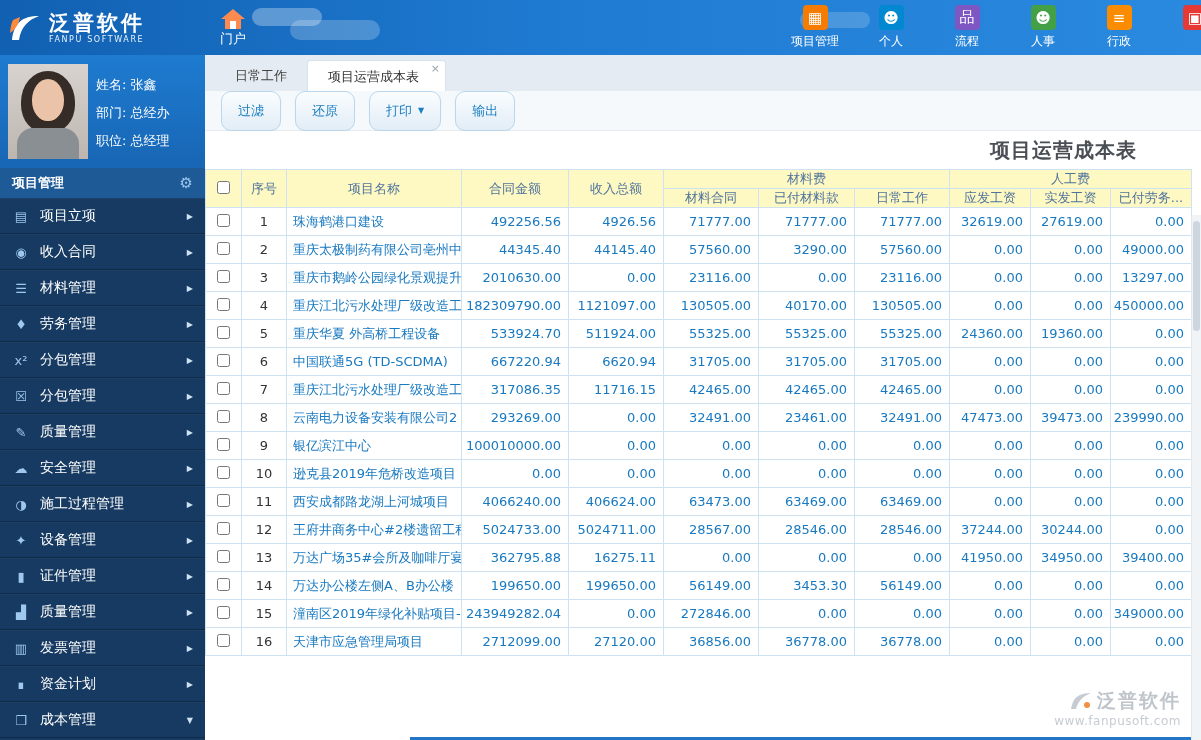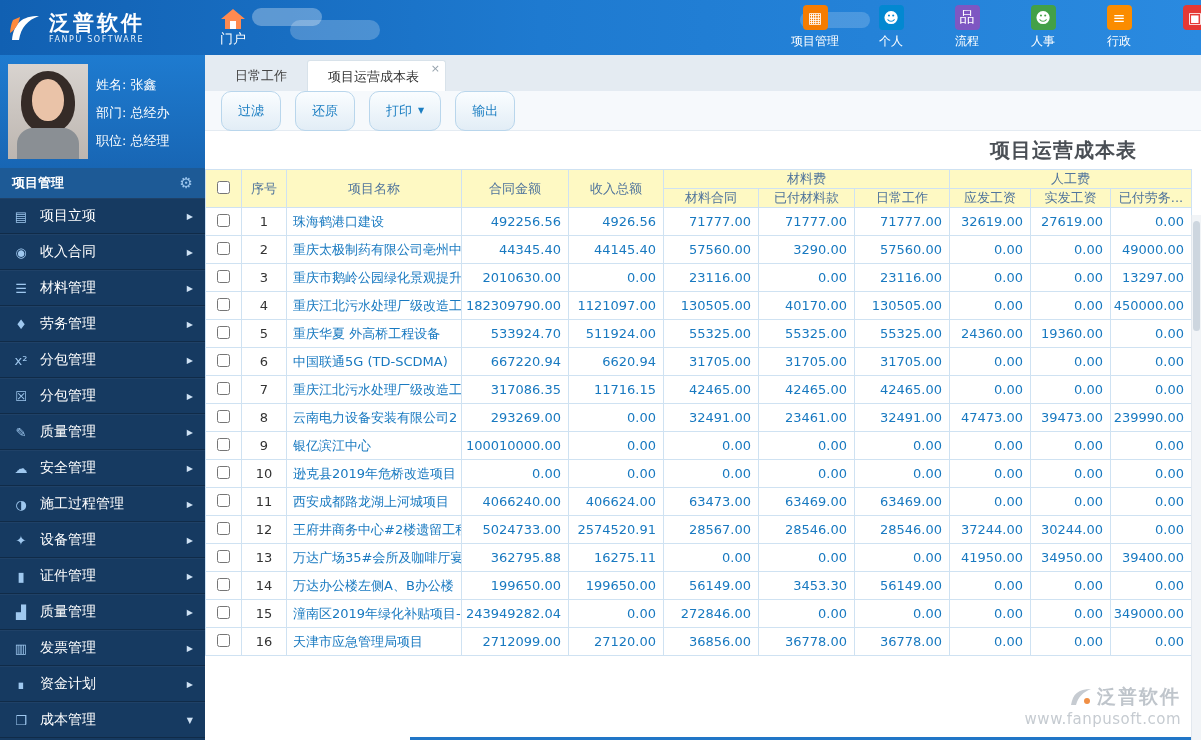--- a/index.html
+++ b/index.html
@@ -75,21 +75,21 @@
   input[type=checkbox] { width:13px; height:13px; cursor:pointer; }
 
   .v-scrollbar { position:absolute; right:0; top:160px; bottom:0; width:10px; background:#f1f4f7; border-left:1px solid #e2e8ee; }
   .v-thumb { position:absolute; top:6px; left:1px; width:7px; height:110px; background:#cdd6df; border-radius:4px; cursor:pointer; }
 
   .bottom-strip { position:absolute; left:205px; right:0; bottom:0; height:3px; background:#2176c7; }
 
   .watermark { position:absolute; right:20px; bottom:12px; display:flex; flex-direction:column; align-items:flex-end; pointer-events:none; opacity:0.95; }
   .wm-row { display:flex; align-items:center; gap:4px; }
   .wm-text { font-size:19px; font-weight:bold; color:#bcc2c9; letter-spacing:2px; }
-  .wm-url { font-size:15px; color:#c3c9cf; letter-spacing:0.5px; }
+  .wm-url { font-size:12px; color:#c3c9cf; letter-spacing:0.5px; }
 </style>
 </head>
 <body>
 
 <header class="topbar">
   <div class="cloud c1"></div>
   <div class="cloud c2"></div>
   <div class="cloud c3"></div>
 
   <div class="logo">
@@ -451,21 +451,21 @@
               <td class="c-num">63469.00</td>
               <td class="c-num">0.00</td>
               <td class="c-num">0.00</td>
               <td class="c-num">0.00</td>
             </tr>
             <tr>
               <td class="c-check"><input type="checkbox" style=""></td>
               <td class="c-idx">12</td>
               <td class="c-name">王府井商务中心#2楼遗留工程</td>
               <td class="c-num">5024733.00</td>
-              <td class="c-num">2574520.91</td>
+              <td class="c-num">5024711.00</td>
               <td class="c-num">28567.00</td>
               <td class="c-num">28546.00</td>
               <td class="c-num">28546.00</td>
               <td class="c-num">37244.00</td>
               <td class="c-num">30244.00</td>
               <td class="c-num">0.00</td>
             </tr>
             <tr>
               <td class="c-check"><input type="checkbox" style=""></td>
               <td class="c-idx">13</td>

